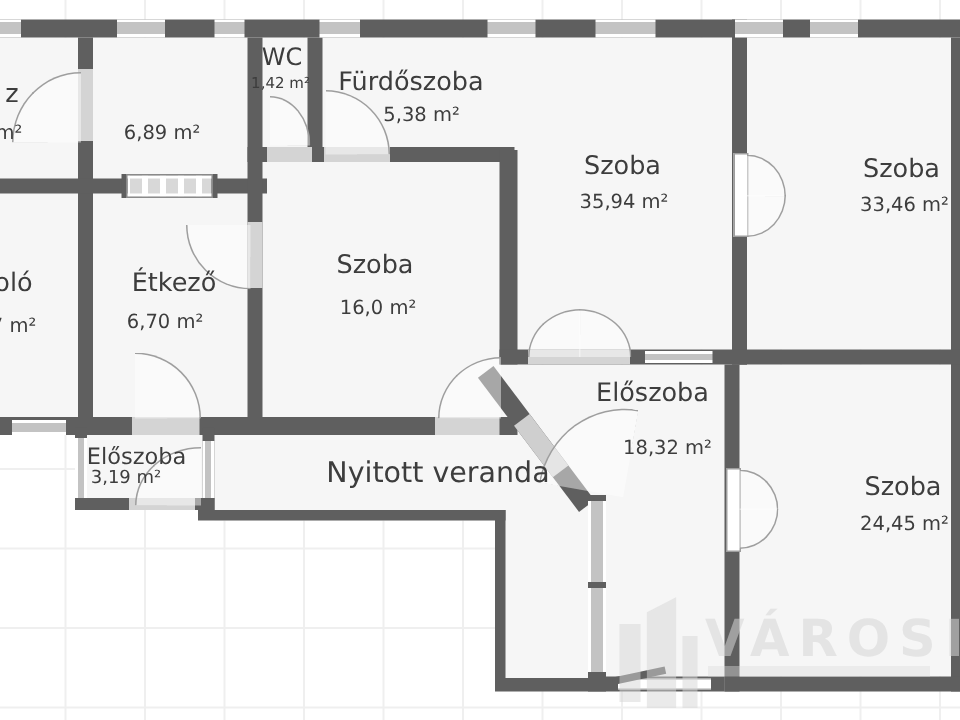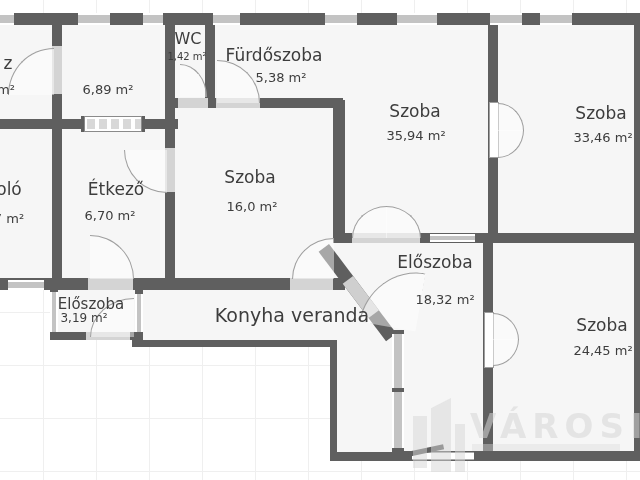--- a/index.html
+++ b/index.html
@@ -144,21 +144,21 @@
 
   <div class="lbl" style="left:250px;top:177px">Szoba</div>
   <div class="lbl area" style="left:252px;top:206px">16,0 m²</div>
 
   <div class="lbl" style="left:435px;top:262px">Előszoba</div>
   <div class="lbl area" style="left:445px;top:299px">18,32 m²</div>
 
   <div class="lbl" style="left:91px;top:304px;font-size:15px">Előszoba</div>
   <div class="lbl area" style="left:84px;top:318px;font-size:12px">3,19 m²</div>
 
-  <div class="lbl" style="left:292px;top:315px;font-size:19px">Konyha veranda</div>
+  <div class="lbl" style="left:292px;top:315px;font-size:19px">Nyitott veranda</div>
 
   <div class="lbl" style="left:602px;top:325px">Szoba</div>
   <div class="lbl area" style="left:603px;top:350px">24,45 m²</div>
 
   <div class="wm-logo" style="left:413px;top:398px;width:52px;height:74px">
     <div class="b" style="left:0;top:18px;width:14px;height:52px"></div>
     <div class="b" style="left:18px;top:0;width:20px;height:74px;clip-path:polygon(0 14%,100% 0,100% 100%,0 100%)"></div>
     <div class="b" style="left:42px;top:26px;width:10px;height:48px"></div>
   </div>
   <div class="wm-text" style="left:470px;top:406px">VÁROSI</div>

